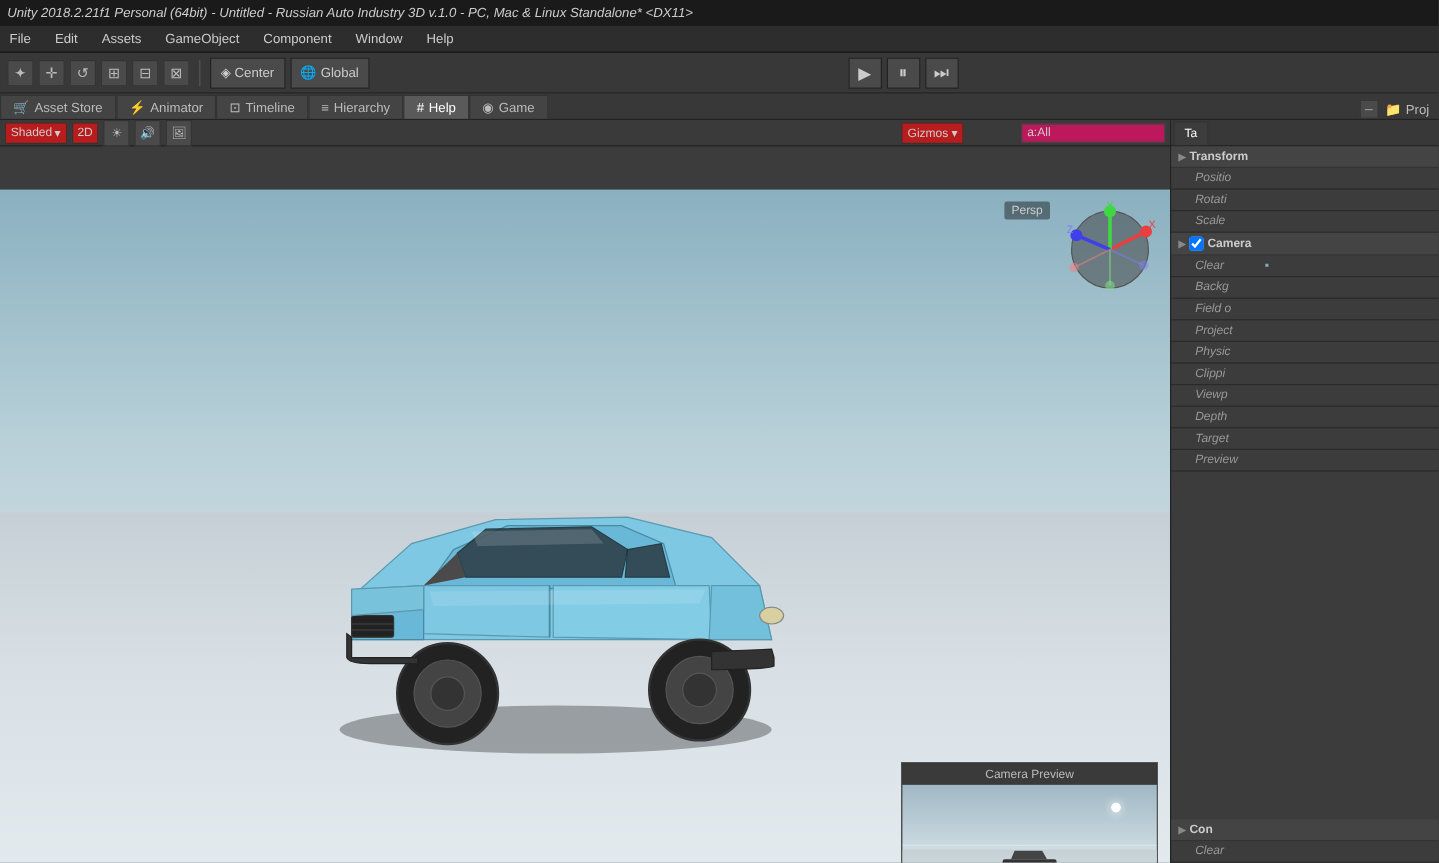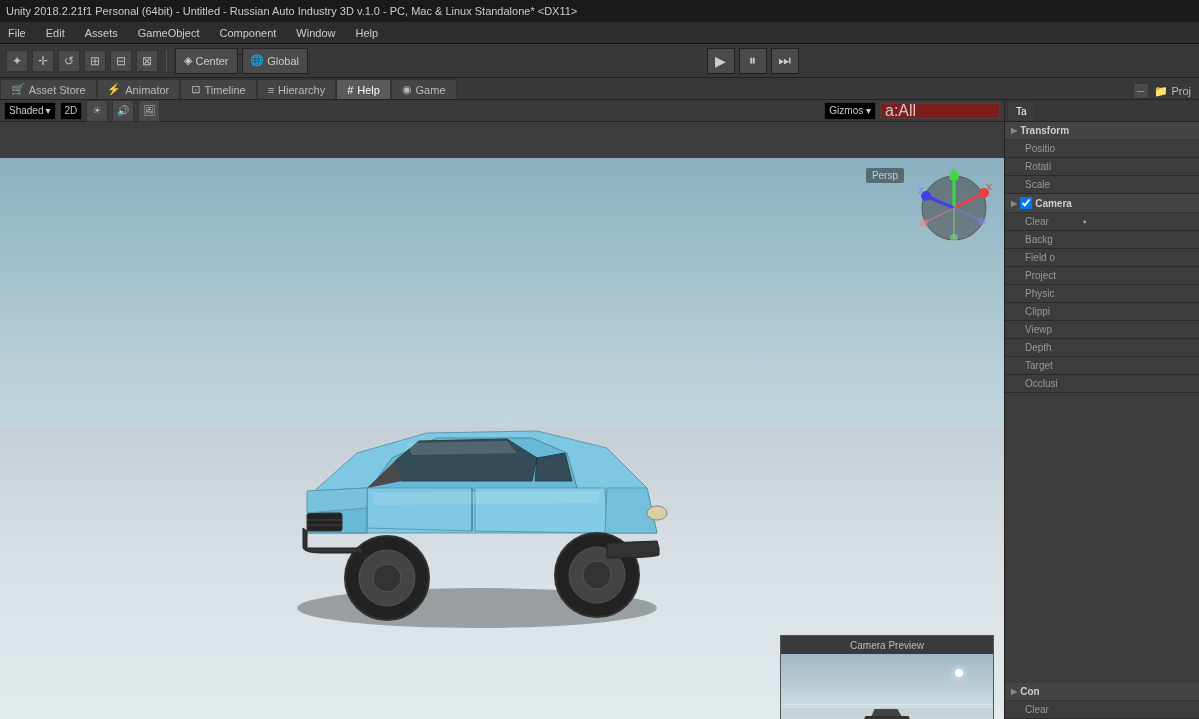--- a/index.html
+++ b/index.html
@@ -7,20 +7,21 @@
 
     
     #title-bar {
       background: #1a1a1a;
       height: 22px;
       display: flex;
       align-items: center;
       padding: 0 6px;
       color: #ccc;
       font-size: 11px;
+      font-style: italic;
     }
 
     
     #menu-bar {
       background: #2d2d2d;
       height: 22px;
       display: flex;
       align-items: center;
       padding: 0 4px;
       gap: 12px;
@@ -111,21 +112,21 @@
     #scene-toolbar {
       background: #3a3a3a;
       height: 22px;
       display: flex;
       align-items: center;
       padding: 0 4px;
       gap: 4px;
       border-bottom: 1px solid #222;
     }
     .scene-dropdown {
-      background: #000000;
+      background: #b91c1c;
       border: 1px solid #333;
       color: #ccc;
       height: 18px;
       padding: 0 4px;
       font-size: 10px;
       cursor: pointer;
       display: flex; align-items: center; gap: 2px;
     }
 
     
@@ -191,21 +192,21 @@
     #gizmo {
       position: absolute;
       top: 10px;
       right: 10px;
       width: 80px;
       height: 80px;
     }
 
     
     #right-inspector {
-      width: 195px;
+      width: 224px;
       background: #3c3c3c;
       border-left: 1px solid #222;
       display: flex;
       flex-direction: column;
       font-size: 11px;
     }
     .insp-tab-bar {
       background: #383838;
       height: 22px;
       display: flex;
@@ -238,20 +239,21 @@
       align-items: center;
       gap: 3px;
     }
     .insp-row {
       display: flex;
       align-items: center;
       padding: 2px 20px;
       border-bottom: 1px solid #2a2a2a;
       gap: 3px;
       min-height: 18px;
+      font-style: italic;
     }
     .insp-row-label {
       color: #999;
       font-size: 10px;
       flex: 0 0 55px;
     }
     .insp-row-value {
       color: #ccc;
       font-size: 10px;
       flex: 1;
@@ -341,21 +343,21 @@
       <div class="scene-dropdown">
         <span>2D</span>
       </div>
       <div class="tool-icon" style="font-size:10px;">☀</div>
       <div class="tool-icon" style="font-size:10px;">🔊</div>
       <div class="tool-icon" style="font-size:10px;">🖼</div>
       <div style="flex:1"></div>
       <div class="scene-dropdown">
         <span>Gizmos ▾</span>
       </div>
-      <input type="text" id="scene-search" style="background: #7f1d1d; border: 1px solid rgb(68, 68, 68); color: rgb(204, 204, 204); height: 16px; width: 120px; font-size: 16px; padding: 0px 4px;" value="a:All">
+      <input type="text" id="scene-search" style="background: #be185d; border: 1px solid rgb(68, 68, 68); color: rgb(204, 204, 204); height: 16px; width: 120px; font-size: 10px; padding: 0px 4px; margin-left: 44px;" value="a:All">
     </div>
 
     <div id="scene-viewport">
       <div id="scene-bg">
         <div id="ground"></div>
 
         <svg id="car-svg" viewBox="0 0 500 320">
 
           <ellipse cx="250" cy="295" rx="180" ry="20" fill="rgba(0,0,0,0.3)"></ellipse>
 
@@ -503,21 +505,21 @@
     <div class="insp-row">
       <span class="insp-row-label">Viewp</span>
     </div>
     <div class="insp-row">
       <span class="insp-row-label">Depth</span>
     </div>
     <div class="insp-row">
       <span class="insp-row-label">Target</span>
     </div>
     <div class="insp-row">
-      <span class="insp-row-label">Occlusi</span>
+      <span class="insp-row-label">Preview</span>
     </div>
 
     <div style="flex:1"></div>
 
     <div class="insp-section-header" style="margin-top:auto;">
       <span class="chevron">▶</span>
       <span>Con</span>
     </div>
     <div class="insp-row">
       <span class="insp-row-label">Clear</span>

